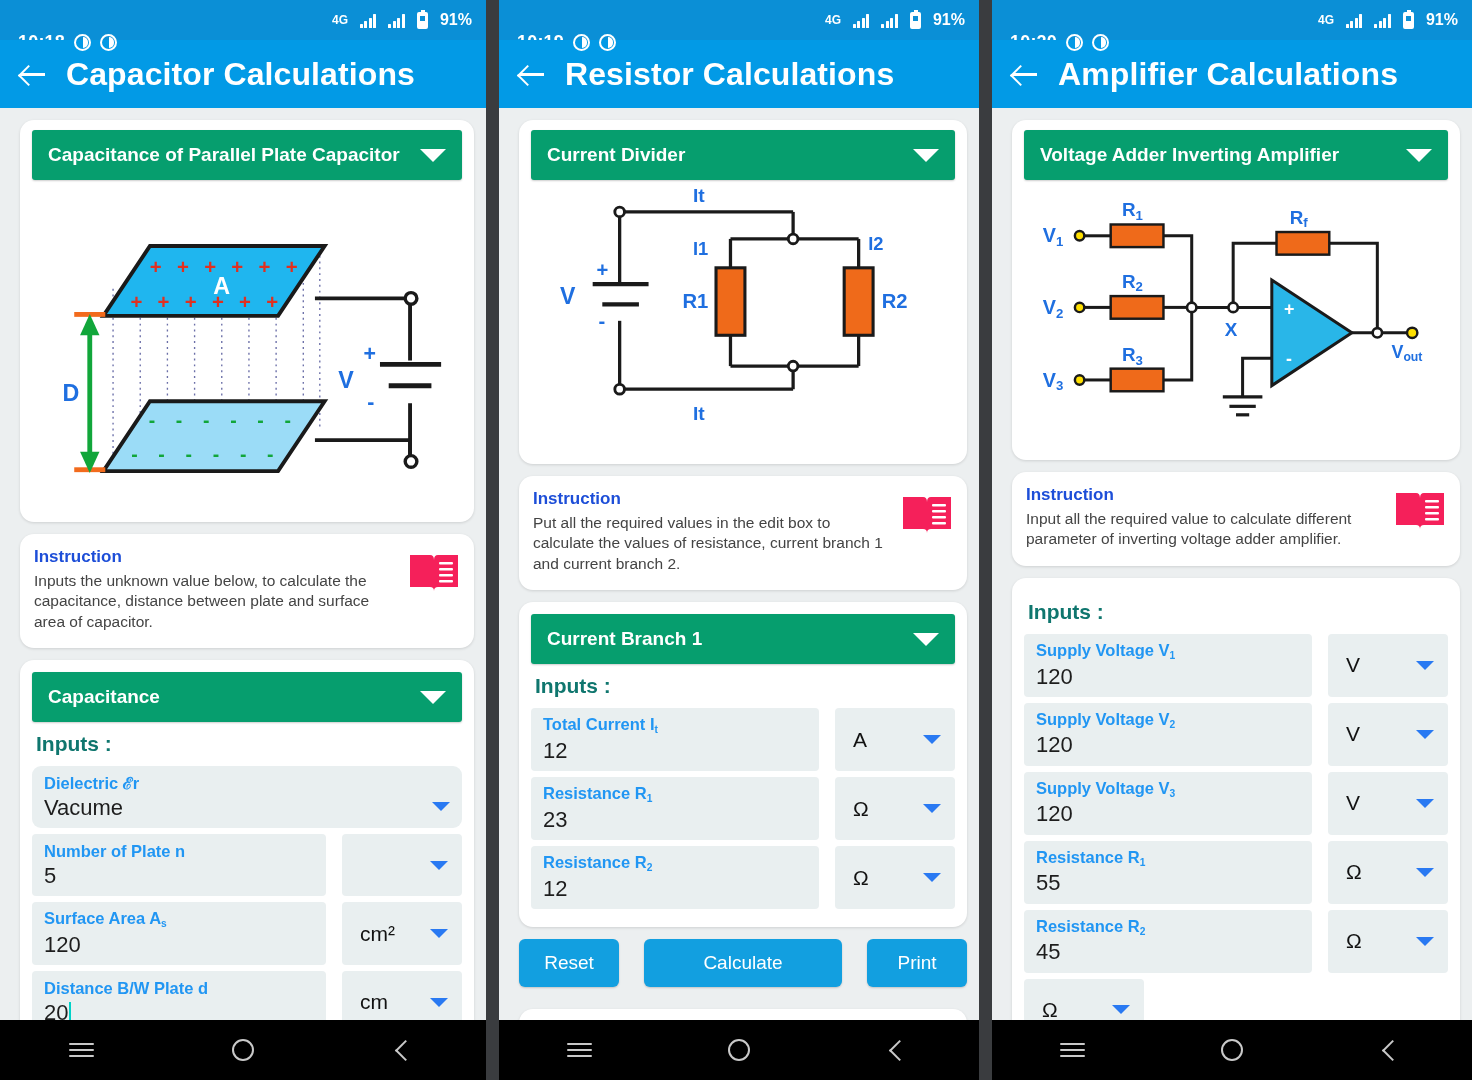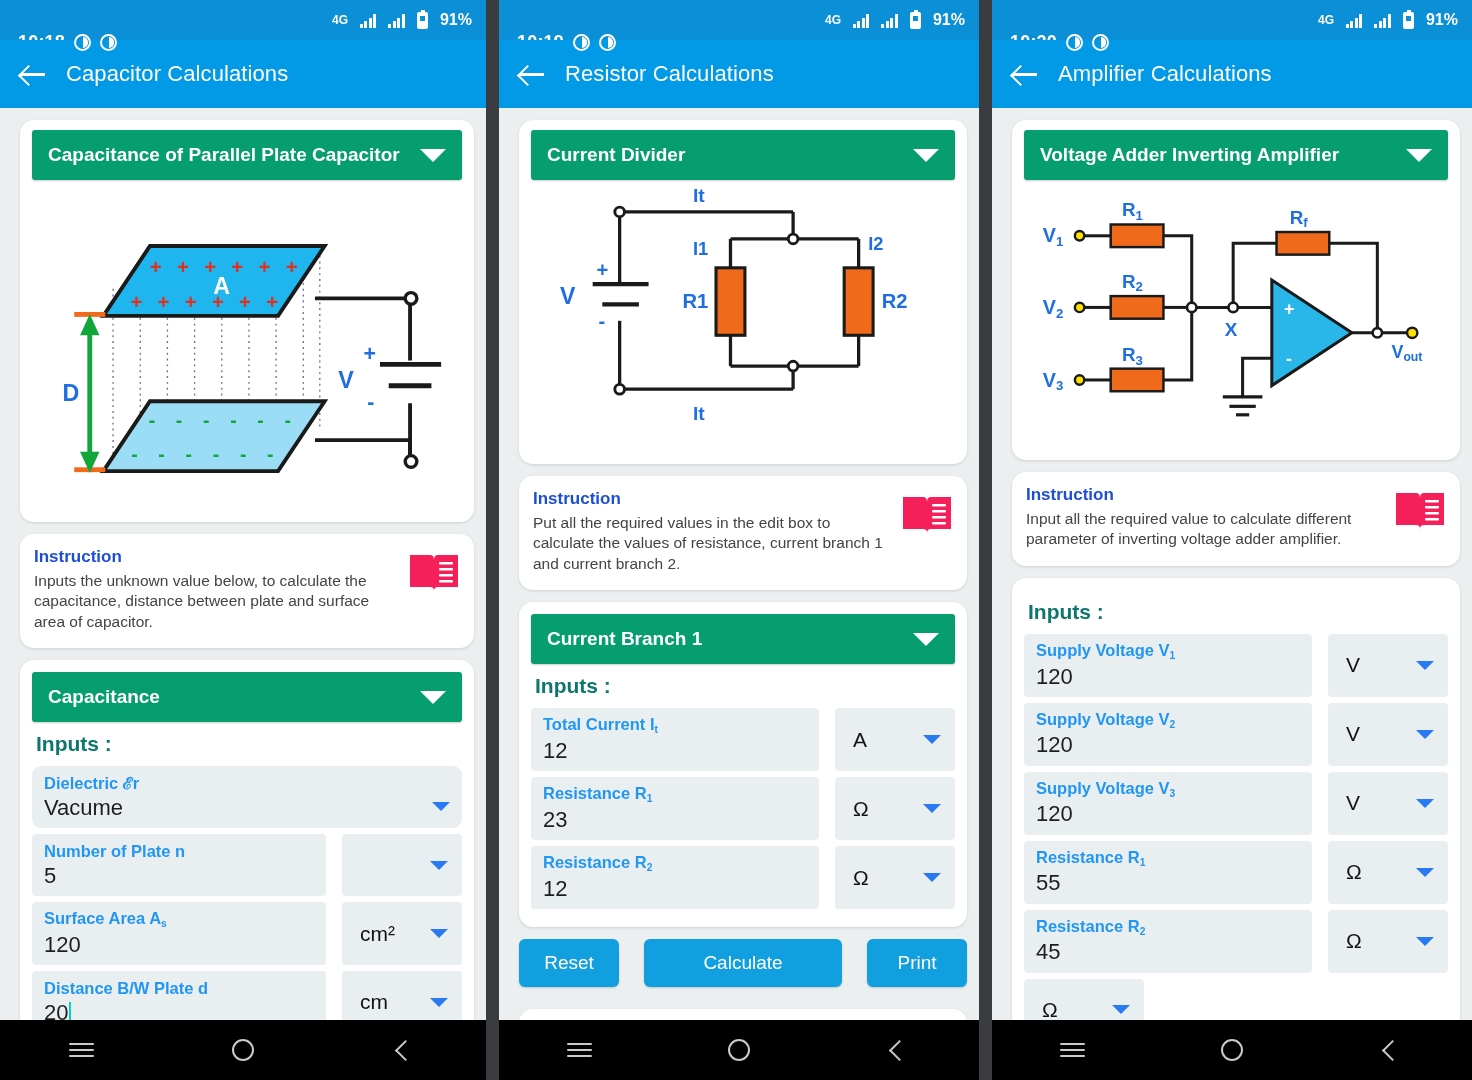--- a/index.html
+++ b/index.html
@@ -63,21 +63,21 @@
   }
   .p1 .appbar{ flex-basis:68px; height:68px;}
   .back-arrow { width: 30px; height: 30px; position: relative; cursor: pointer; flex:0 0 30px;}
   .back-arrow::before{
     content:""; position:absolute; left:3px; top:14px; width:24px; height:2.6px; background:#fff;
   }
   .back-arrow::after{
     content:""; position:absolute; left:3px; top:9px; width:13px; height:13px;
     border-left:2.6px solid #fff; border-bottom:2.6px solid #fff; transform: rotate(45deg);
   }
-  .appbar-title { font-size: 22px; font-weight: 400; letter-spacing: .1px; }
+  .appbar-title { font-size: 32px; font-weight: 700; letter-spacing: .1px; }
 
   
   .body {
     flex: 1 1 auto; background: #eceff0; padding: 12px 12px 0 20px;
     overflow: hidden; position: relative;
   }
   .card {
     background: #fff; border-radius: 14px; margin-bottom: 12px;
     box-shadow: 0 1px 3px rgba(0,0,0,.13); padding: 12px;
   }

